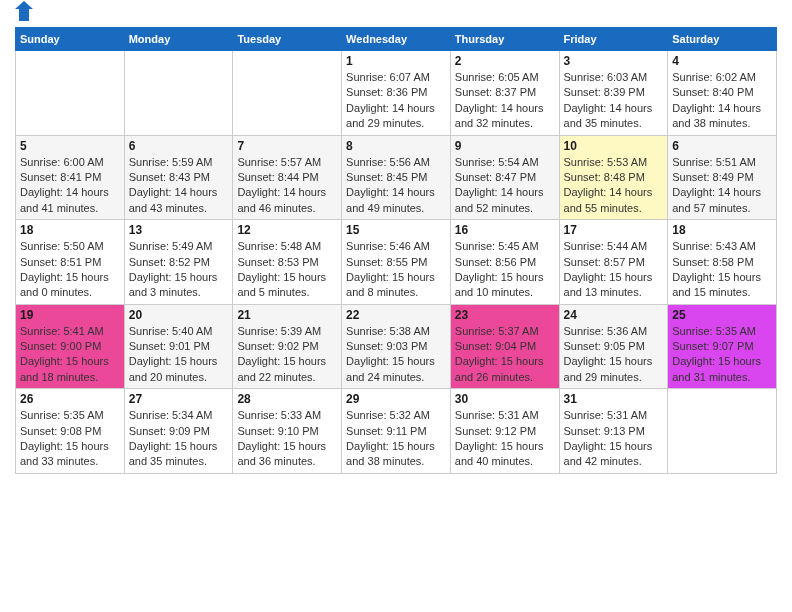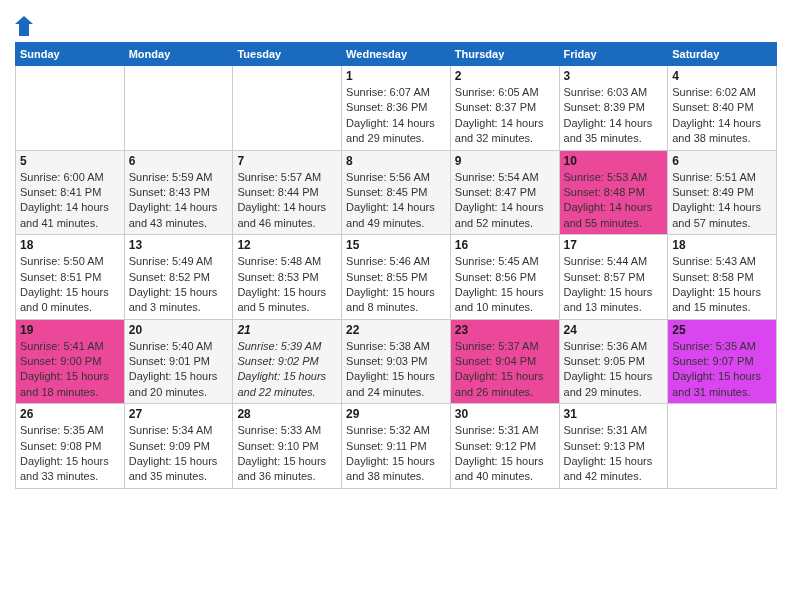--- a/index.html
+++ b/index.html
@@ -6,21 +6,21 @@
     body {
       font-family: Arial, sans-serif;
       background: #fff;
       width: 792px;
       height: 612px;
       overflow: hidden;
     }
     .page {
       width: 792px;
       height: 444px;
-      padding: 16px 15px;
+      padding: 1px 15px;
     }
     .header {
       display: flex;
       justify-content: space-between;
       align-items: flex-start;
       margin-bottom: 6px;
     }
     .logo {
       display: flex;
       align-items: center;
@@ -161,21 +161,21 @@
             <div class="day-info">Sunrise: 5:57 AM<br>Sunset: 8:44 PM<br>Daylight: 14 hours<br>and 46 minutes.</div>
           </td>
           <td style="background: rgb(245, 245, 245);">
             <span class="day-num">8</span>
             <div class="day-info">Sunrise: 5:56 AM<br>Sunset: 8:45 PM<br>Daylight: 14 hours<br>and 49 minutes.</div>
           </td>
           <td style="background: rgb(245, 245, 245);">
             <span class="day-num">9</span>
             <div class="day-info">Sunrise: 5:54 AM<br>Sunset: 8:47 PM<br>Daylight: 14 hours<br>and 52 minutes.</div>
           </td>
-          <td style="background: #ec4899;">
+          <td style="background: #fef9c3;">
             <span class="day-num">10</span>
             <div class="day-info">Sunrise: 5:53 AM<br>Sunset: 8:48 PM<br>Daylight: 14 hours<br>and 55 minutes.</div>
           </td>
           <td style="background: rgb(245, 245, 245);">
             <span class="day-num">6</span>
             <div class="day-info">Sunrise: 5:51 AM<br>Sunset: 8:49 PM<br>Daylight: 14 hours<br>and 57 minutes.</div>
           </td>
         </tr>
         <tr>
           <td>
@@ -209,21 +209,21 @@
         </tr>
         <tr>
           <td style="background: #ec4899; margin-left: 20px;">
             <span class="day-num">19</span>
             <div class="day-info">Sunrise: 5:41 AM<br>Sunset: 9:00 PM<br>Daylight: 15 hours<br>and 18 minutes.</div>
           </td>
           <td style="background: rgb(245, 245, 245);">
             <span class="day-num">20</span>
             <div class="day-info">Sunrise: 5:40 AM<br>Sunset: 9:01 PM<br>Daylight: 15 hours<br>and 20 minutes.</div>
           </td>
-          <td style="background: rgb(245, 245, 245); font-style: italic;">
+          <td style="background: rgb(245, 245, 245);">
             <span class="day-num">21</span>
             <div class="day-info">Sunrise: 5:39 AM<br>Sunset: 9:02 PM<br>Daylight: 15 hours<br>and 22 minutes.</div>
           </td>
           <td style="background: rgb(245, 245, 245);">
             <span class="day-num">22</span>
             <div class="day-info">Sunrise: 5:38 AM<br>Sunset: 9:03 PM<br>Daylight: 15 hours<br>and 24 minutes.</div>
           </td>
           <td style="background: #ec4899;">
             <span class="day-num">23</span>
             <div class="day-info">Sunrise: 5:37 AM<br>Sunset: 9:04 PM<br>Daylight: 15 hours<br>and 26 minutes.</div>

